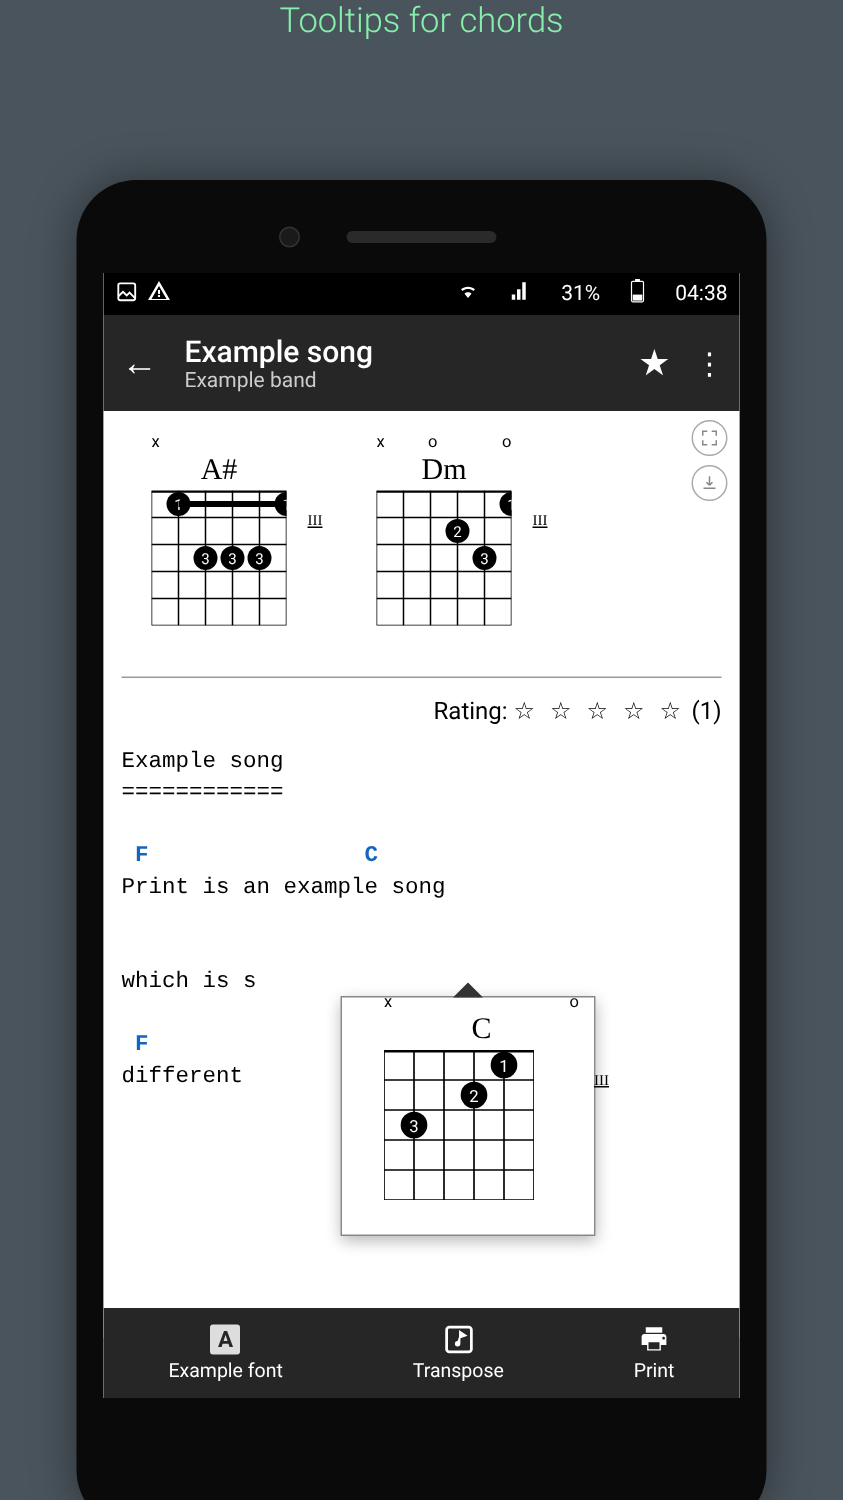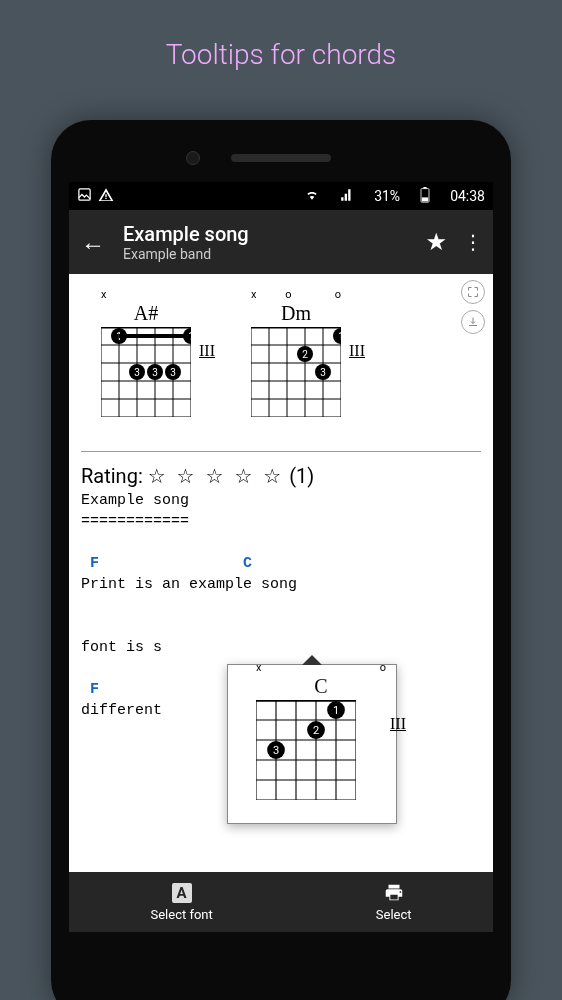--- a/index.html
+++ b/index.html
@@ -3,22 +3,22 @@
 <meta charset="utf-8">
 <style>
 * { margin: 0; padding: 0; box-sizing: border-box; }
 body {
   width: 562px; height: 1000px;
   background: #4a545c;
   font-family: -apple-system, Roboto, Arial, sans-serif;
   position: relative; overflow: hidden;
 }
 .promo-title {
-  color: #f0abfc; text-align: center; font-size: 28px;
-  font-weight: 300; padding-top: 38px;
+  color: #86efac; text-align: center; font-size: 23px;
+  font-weight: 300; 
 }
 .phone {
   position: absolute; left: 50%; transform: translateX(-50%);
   top: 120px; width: 460px; height: 900px;
   background: #0a0a0a; border-radius: 40px;
   padding: 62px 18px 0 18px;
   box-shadow: 0 0 30px rgba(0,0,0,0.4);
 }
 .phone-speaker {
   position: absolute; top: 34px; left: 50%; transform: translateX(-50%);
@@ -69,29 +69,29 @@
 .chord-diagram { position: relative; }
 .chord-name {
   font-size: 20px; text-align: center; margin-bottom: 2px;
   font-family: Georgia, serif;
 }
 .fretboard {
   width: 90px; height: 90px; position: relative;
 }
 .fret-pos {
   position: absolute; right: -24px; top: 40px;
-  font-family: Georgia, serif; font-size: 16px; text-decoration: underline;
+  font-family: Georgia, serif; font-size: 10px; text-decoration: underline;
 }
 .nut-marks {
   position: absolute; top: -14px; left: 0; width: 100%;
   display: flex; justify-content: space-between;
   font-size: 11px;
 }
 hr.divider { margin: 30px 0 12px 0; border: none; border-top: 1px solid #999; }
-.rating-line { font-size: 20px; margin-bottom: 2px; }
+.rating-line { font-size: 16px; margin-bottom: 14px; text-align: right; }
 .rating-stars { letter-spacing: 3px; }
 .song-text {
   font-family: 'Courier New', monospace; font-size: 15px;
   white-space: pre; line-height: 1.4;
 }
 .chord-inline { color: #1565c0; font-weight: bold; }
 .tooltip {
   position: absolute; left: 158px; top: 390px;
   width: 170px; height: 160px; background: #fff;
   border: 1px solid #888; box-shadow: 0 3px 10px rgba(0,0,0,0.3);
@@ -281,21 +281,21 @@
         <span>(1)</span>
       </div>
 
       <div class="song-text"><span>Example song</span>
 <span>============</span>
 
  <span class="chord-inline">F</span>                <span class="chord-inline">C</span>
 <span>Print is an example song</span>
 
 
-<span>font is s</span>
+<span>which is s</span>
 
  <span class="chord-inline">F</span>
 <span>different</span>
                         <span class="chord-inline">Dm</span></div>
 
       <div class="tooltip">
         <div class="chord-diagram" style="margin-left:18px;">
           <div class="chord-name">C</div>
           <div class="nut-marks">
               <span>x</span>
@@ -330,26 +330,36 @@
           <div class="fret-pos" style="right:-20px">III</div>
         </div>
       </div>
     </div>
 
     <div class="bottom-bar">
       <div class="bottom-item">
         <div class="bottom-icon">
             <div class="font-icon">A</div>
           </div>
-        <span>Select font</span>
+        <span>Example font</span>
+      </div>
+      <div class="bottom-item">
+        <div class="bottom-icon">
+          <svg width="22" height="22" viewBox="0 0 24 24" fill="none" stroke="#fff" stroke-width="2">
+              <rect x="3" y="3" width="18" height="18" rx="2"></rect>
+              <path d="M13 7v8a2 2 0 11-2-2" fill="#fff" stroke="none"></path>
+              <path d="M13 7l3 2-3 1z" fill="#fff"></path>
+            </svg>
+        </div>
+        <span>Transpose</span>
       </div>
       <div class="bottom-item">
         <div class="bottom-icon">
           <svg width="22" height="22" viewBox="0 0 24 24" fill="#fff">
               <path d="M19 8H5c-1.1 0-2 .9-2 2v6h4v4h10v-4h4v-6c0-1.1-.9-2-2-2zm-3 11H8v-5h8v5zm3-7c-.55 0-1-.45-1-1s.45-1 1-1 1 .45 1 1-.45 1-1 1zm-1-9H6v4h12V3z"></path>
             </svg>
         </div>
-        <span>Select</span>
+        <span>Print</span>
       </div>
     </div>
 
   </div>
 </div>
 
 </body></html>

